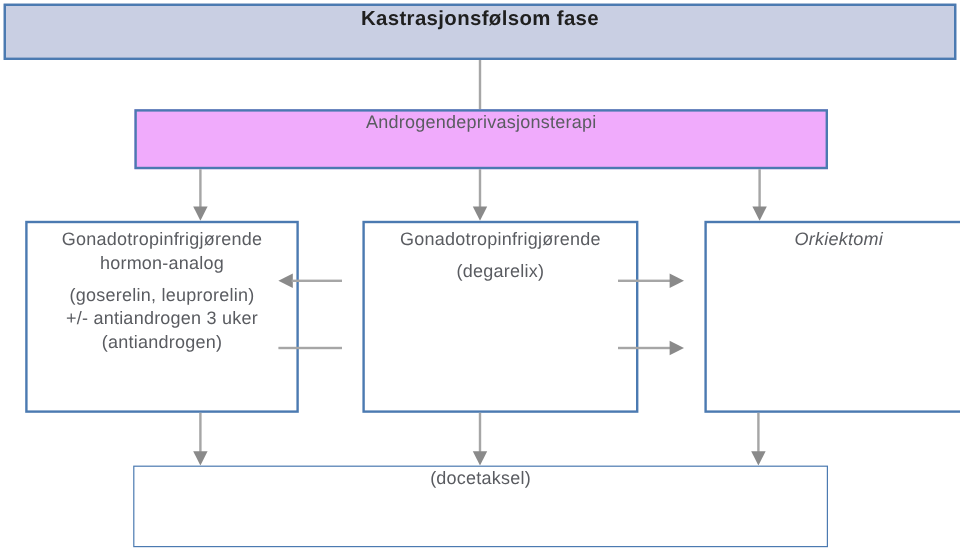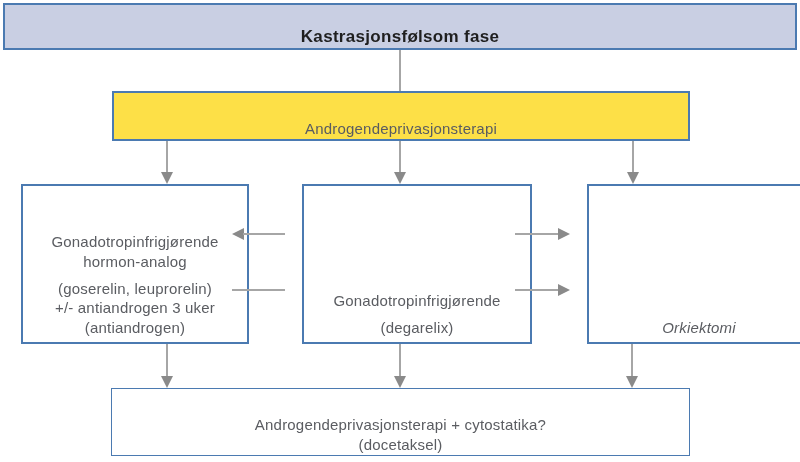--- a/index.html
+++ b/index.html
@@ -14,39 +14,39 @@
     height: 462px;
     background: #ffffff;
     overflow: hidden;
   }
   .box {
     position: absolute;
     box-sizing: border-box;
     display: flex;
     flex-direction: column;
     align-items: center;
-    justify-content: flex-end;
+    justify-content: flex-start;
     text-align: center;
     color: #5a5c61;
     font-size: 15px;
     line-height: 1.32;
     letter-spacing: 0.2px;
   }
   .box-header {
     left: 3px; top: 3px; width: 794px; height: 47px;
     background: #c9cfe3;
     border: 2px solid #4b7ab1;
     color: #1f1f1f;
     font-weight: bold;
     font-size: 17px;
     letter-spacing: 0.3px;
   }
   .box-adt {
     left: 112px; top: 91px; width: 578px; height: 50px;
-    background: #fde047;
+    background: #f0abfc;
     border: 2px solid #4b7ab1;
   }
   .box-treatment {
     top: 184px; height: 160px;
     background: #ffffff;
     border: 2px solid #4b7ab1;
     padding: 4px 2px;
     margin-left: 17px;
   }
   .box-analog    { left: 4px;   width: 228px; }
@@ -141,17 +141,16 @@
   <div class="vline" style="left:166px; top:344px; height:33px;"></div>
   <div class="arrowhead-down" style="left:161px; top:376px;"></div>
 
   <div class="vline" style="left:399px; top:344px; height:33px;"></div>
   <div class="arrowhead-down" style="left:394px; top:376px;"></div>
 
   <div class="vline" style="left:631px; top:344px; height:33px;"></div>
   <div class="arrowhead-down" style="left:626px; top:376px;"></div>
 
   <div class="box box-bottom">
-    <div>Androgendeprivasjonsterapi + cytostatika?</div>
     <div>(docetaksel)</div>
   </div>
 
 </div>
 
 </body></html>

